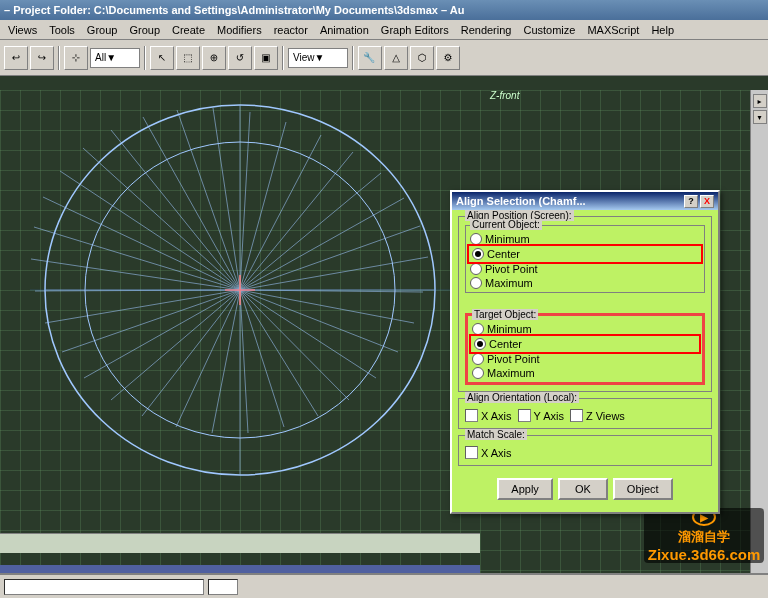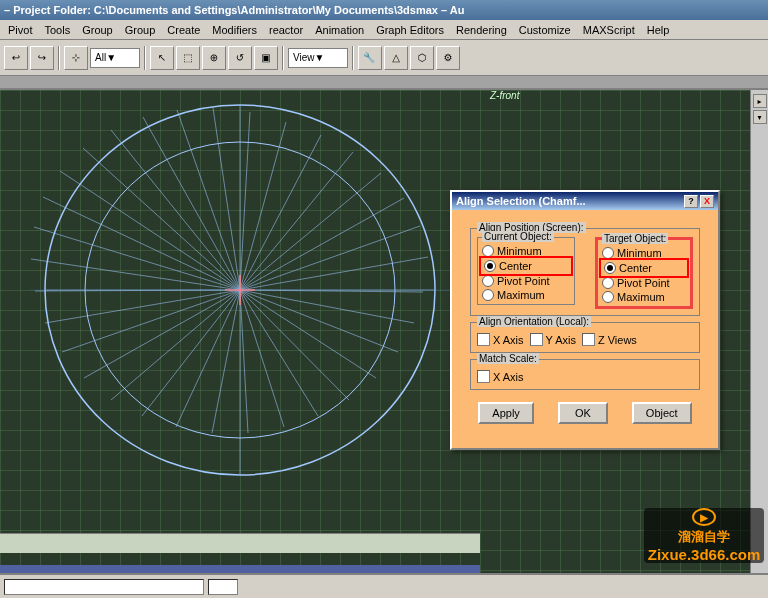--- a/index.html
+++ b/index.html
@@ -95,21 +95,21 @@
     .wireframe-canvas {
       position: absolute;
       top: 90px; left: 30px;
     }
 
     
     .dialog {
       position: absolute;
       top: 190px; left: 450px;
       width: 270px;
-      background: #fdba74;
+      background: #bef264;
       border: 2px solid #808080;
       border-top: 2px solid #ffffff;
       border-left: 2px solid #ffffff;
       box-shadow: 2px 2px 5px rgba(0,0,0,0.5);
       font-size: 11px;
     }
     .dialog-title {
       background: linear-gradient(to bottom, #0a246a, #a6caf0);
       color: white;
       height: 18px;
@@ -127,21 +127,21 @@
       border: 1px solid;
       border-top-color: #fff;
       border-left-color: #fff;
       border-right-color: #808080;
       border-bottom-color: #808080;
       display: flex; align-items: center; justify-content: center;
       font-size: 9px; color: #000; font-weight: bold;
       cursor: pointer;
     }
 
-    .dialog-body { padding: 18px; }
+    .dialog-body { padding: 6px; }
 
     .group-box {
       border: 1px solid #808080;
       margin-bottom: 6px;
       padding: 4px 6px 6px;
       position: relative;
     }
     .group-box-title {
       position: absolute;
       top: -7px; left: 6px;
@@ -179,40 +179,40 @@
       background: white;
       display: flex; align-items: center; justify-content: center;
     }
     .radio.selected::before {
       content: '';
       width: 6px; height: 6px;
       background: #000;
       border-radius: 50%;
     }
 
-    .sub-columns { display: flex; gap: 20px; }
+    .sub-columns { display: flex; gap: 20px; flex-direction: column; }
     .sub-col { flex: 1; }
 
     .dialog-btn {
       background: #d4d0c8;
       border: 2px solid;
       border-top-color: #ffffff;
       border-left-color: #ffffff;
       border-right-color: #808080;
       border-bottom-color: #808080;
       padding: 3px 12px;
       font-size: 11px;
       cursor: pointer;
       margin: 2px;
     }
 
     .buttons-row {
       display: flex;
       justify-content: center;
-      gap: 20px;
+      gap: 1px;
       padding: 4px;
     }
 
     
     .watermark {
       position: absolute;
       bottom: 35px; right: 4px;
       width: 120px; height: 55px;
       background: rgba(0,0,0,0.6);
       border-radius: 4px;
@@ -225,38 +225,38 @@
       border-radius: 50%;
       border: 2px solid #ff9900;
       display: flex; align-items: center; justify-content: center;
       margin-bottom: 2px;
     }
 
     
     .top-area {
       position: absolute;
       top: 0; left: 0; right: 0;
-      height: 90px;
+      height: 74px;
       background: #a3a3a3;
       border-bottom: 2px solid #808080;
     }
   </style>
 </head>
 <body>
 
 <div class="viewport-area">
 
   <div class="top-area">
 
     <div class="title-bar">
       <span style="font-size:11px;"> – Project Folder: C:\Documents and Settings\Administrator\My Documents\3dsmax – Au</span>
     </div>
 
     <div class="menu-bar">
-      <span class="menu-item">Pivot</span>
+      <span class="menu-item">Views</span>
       <span class="menu-item">Tools</span>
       <span class="menu-item">Group</span>
       <span class="menu-item">Group</span>
       <span class="menu-item">Create</span>
       <span class="menu-item">Modifiers</span>
       <span class="menu-item">reactor</span>
       <span class="menu-item">Animation</span>
       <span class="menu-item">Graph Editors</span>
       <span class="menu-item">Rendering</span>
       <span class="menu-item">Customize</span>

